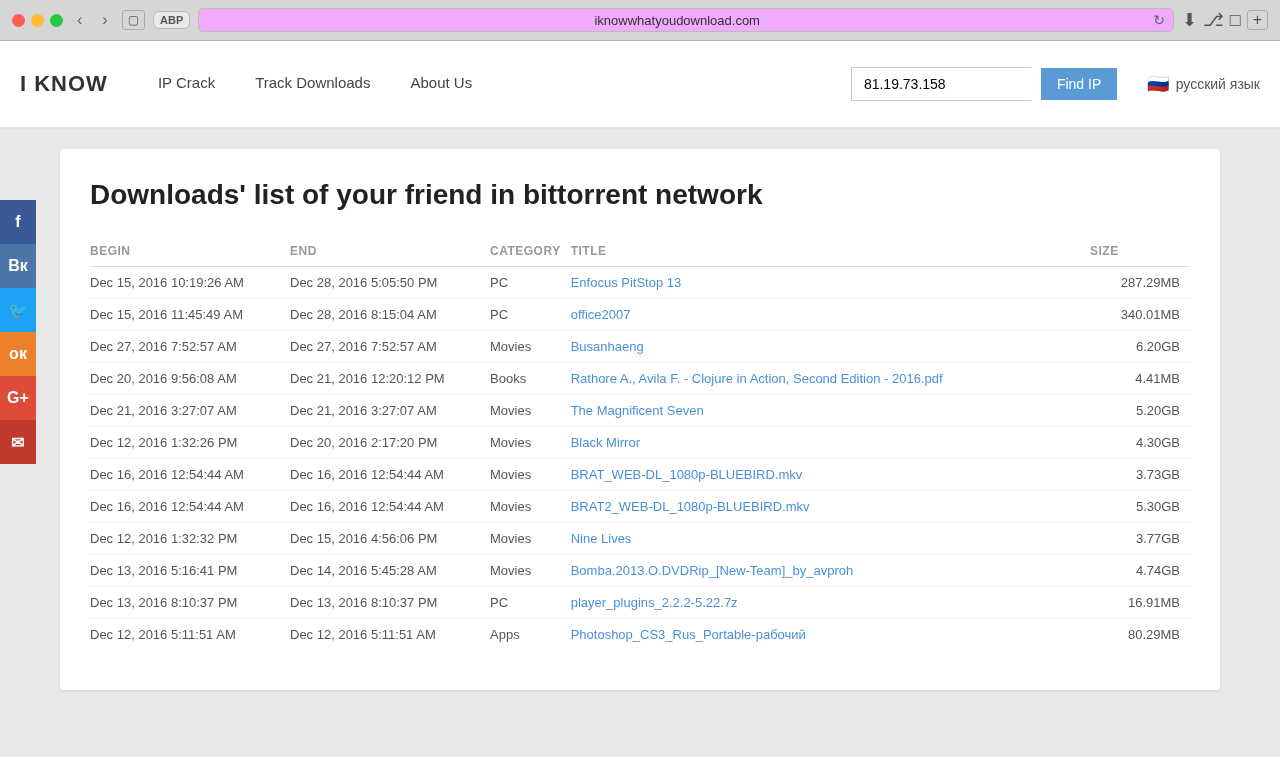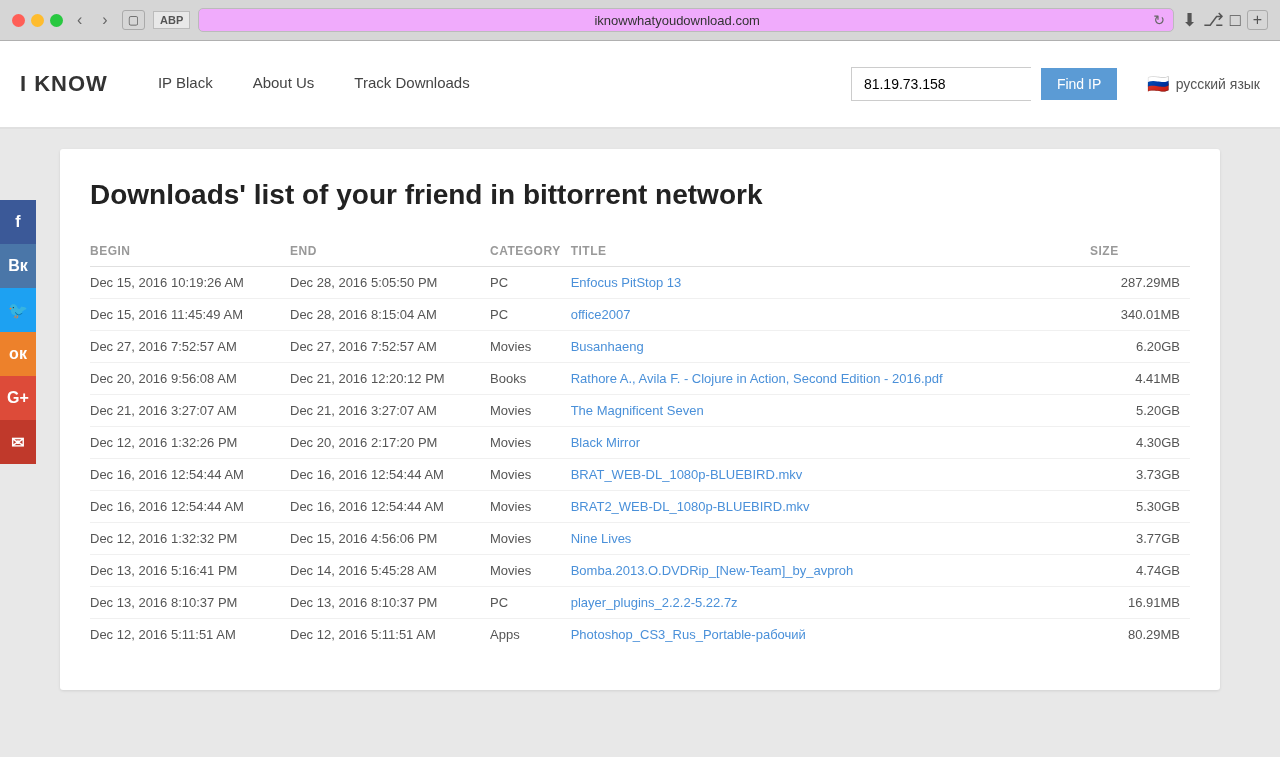--- a/index.html
+++ b/index.html
@@ -7,21 +7,21 @@
 
     
     .browser-chrome { background: #d6d6d6; border-bottom: 1px solid #b0b0b0; padding: 8px 12px; display: flex; align-items: center; gap: 8px; }
     .traffic-lights { display: flex; gap: 6px; align-items: center; }
     .tl { width: 13px; height: 13px; border-radius: 50%; }
     .tl-red { background: #ff5f57; }
     .tl-yellow { background: #febc2e; }
     .tl-green { background: #28c840; }
     .nav-btn { background: none; border: none; cursor: pointer; color: #666; font-size: 16px; padding: 2px 6px; }
     .window-btn { background: none; border: none; cursor: pointer; color: #555; font-size: 12px; padding: 2px 5px; border: 1px solid #aaa; border-radius: 3px; }
-    .adblock-btn { background: #e8e8e8; border: 1px solid #bbb; border-radius: 0; padding: 2px 6px; font-size: 11px; font-weight: bold; color: #555; cursor: pointer; }
+    .adblock-btn { background: #e8e8e8; border: 1px solid #bbb; border-radius: 6px; padding: 2px 6px; font-size: 11px; font-weight: bold; color: #555; cursor: pointer; }
     .url-bar-wrap { flex: 1; display: flex; align-items: center; background: #f0abfc; border: 1px solid #bbb; border-radius: 5px; padding: 3px 8px; gap: 6px; }
     .url-bar { border: none; outline: none; flex: 1; font-size: 13px; color: #333; background: transparent; text-align: center; }
     .refresh-btn { background: none; border: none; cursor: pointer; color: #666; font-size: 14px; }
     .browser-actions { display: flex; gap: 6px; align-items: center; }
     .br-btn { background: none; border: none; cursor: pointer; color: #555; font-size: 18px; }
     .plus-btn { background: none; border: 1px solid #aaa; border-radius: 3px; padding: 1px 5px; cursor: pointer; color: #555; font-size: 16px; line-height: 1; }
 
     
     .site-header { background: white; border-bottom: 2px solid #e0e0e0; display: flex; align-items: center; padding: 0 20px; height: 88px; position: relative; }
     .logo { font-size: 22px; font-weight: 700; color: #333; letter-spacing: 1px; margin-right: 30px; text-transform: uppercase; }
@@ -80,23 +80,23 @@
     <button class="br-btn">⬇</button>
     <button class="br-btn">⎇</button>
     <button class="br-btn">□</button>
     <button class="plus-btn">+</button>
   </div>
 </div>
 
 <div class="site-header">
   <div class="logo">I KNOW</div>
   <nav class="nav-links">
-    <a class="nav-link">IP Black</a>
+    <a class="nav-link">IP Crack</a>
+    <a class="nav-link">Track Downloads</a>
     <a class="nav-link">About Us</a>
-    <a class="nav-link">Track Downloads</a>
   </nav>
   <div class="ip-form">
     <input class="ip-input" type="text" value="81.19.73.158" style="">
     <button class="find-ip-btn">Find IP</button>
   </div>
   <div class="lang-area">
     <span class="flag">🇷🇺</span>
     <span>русский язык</span>
   </div>
 </div>

